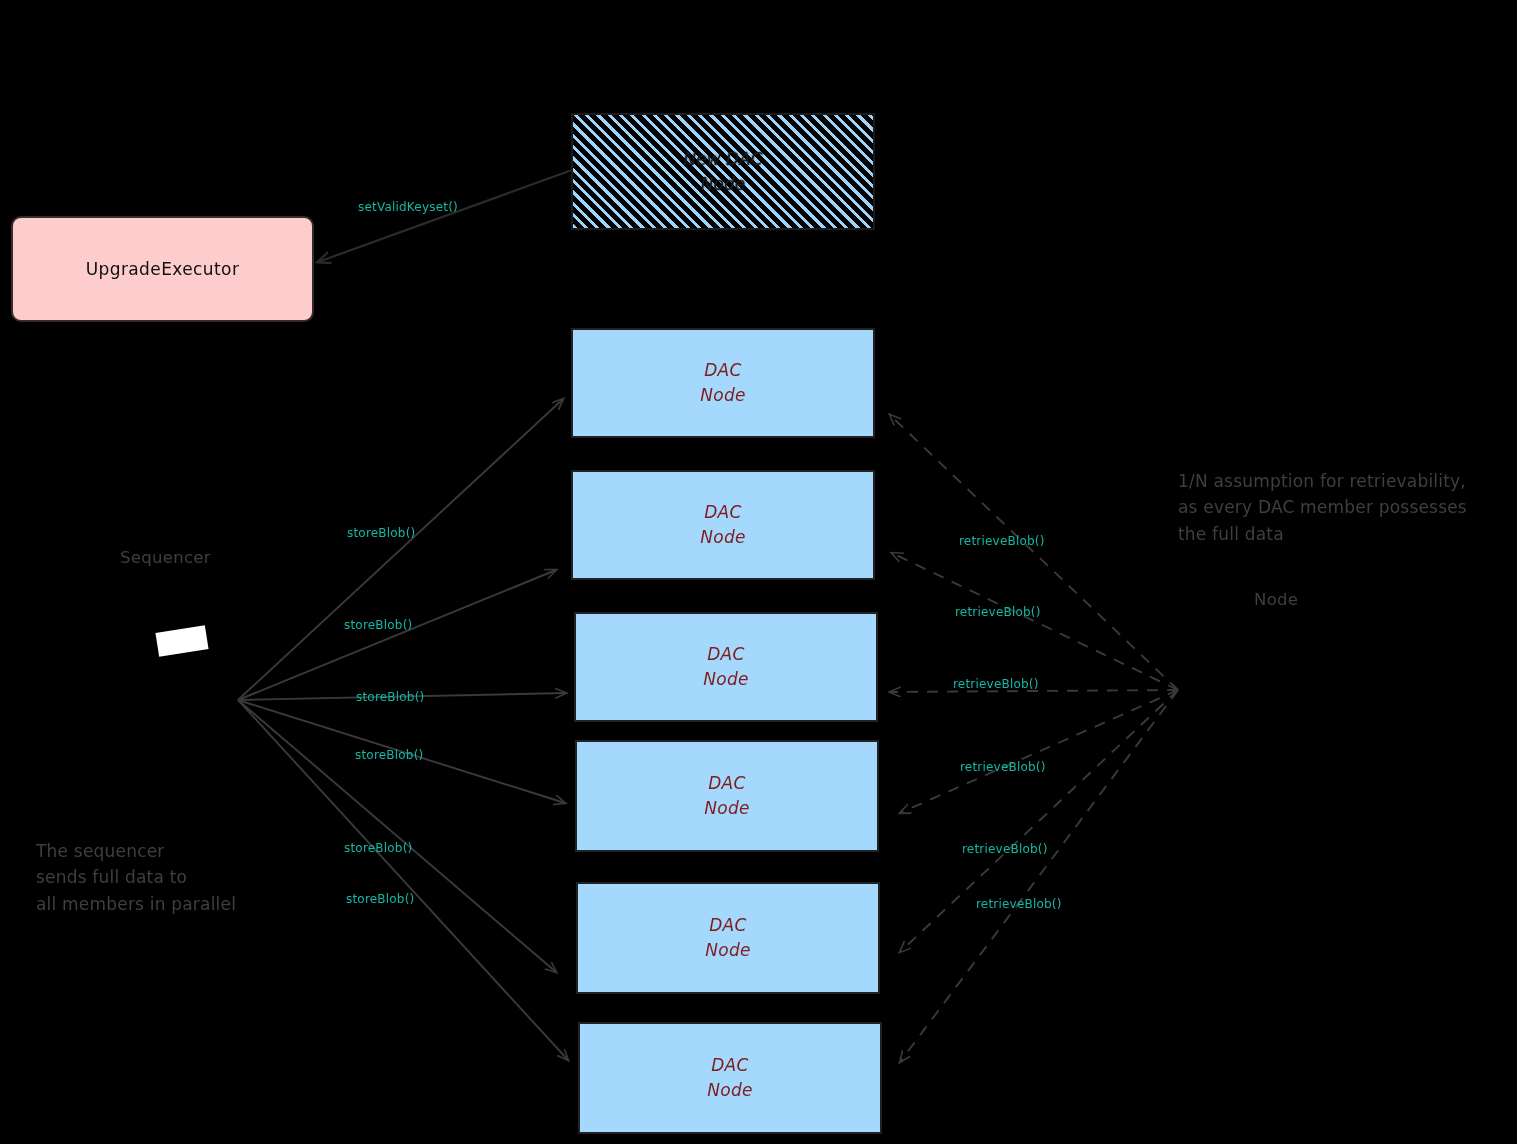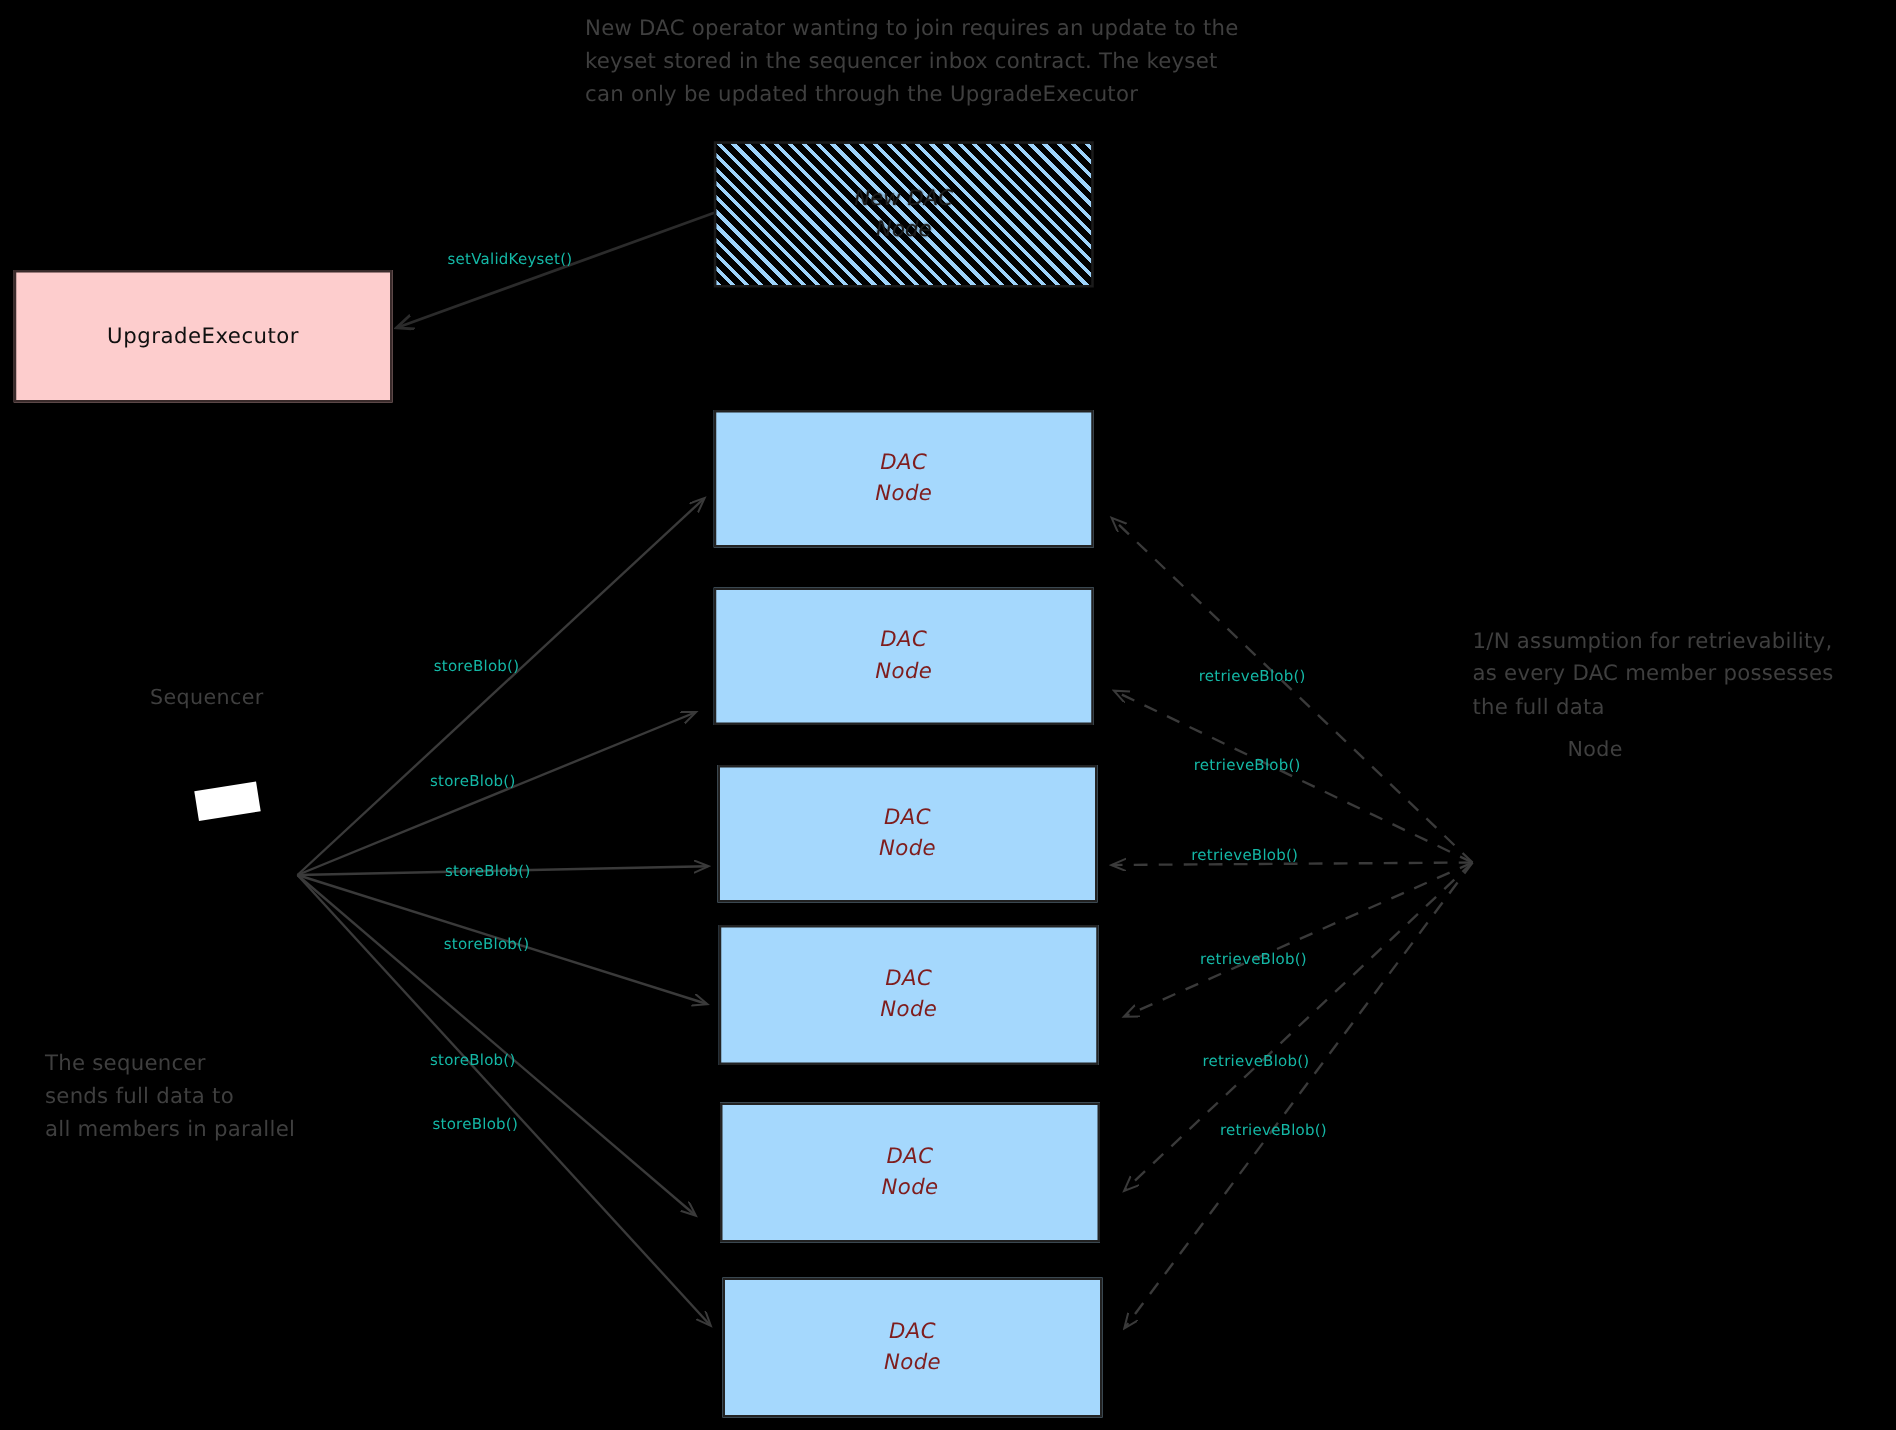--- a/index.html
+++ b/index.html
@@ -110,43 +110,40 @@
     <g fill="none" stroke="#3a3a3a" stroke-width="1.9" stroke-dasharray="11 9" marker-end="url(#ahd)">
       <path d="M1178,690 L890,415"></path>
       <path d="M1178,690 L892,553"></path>
       <path d="M1178,690 L890,692"></path>
       <path d="M1178,690 L900,813"></path>
       <path d="M1178,690 L900,952"></path>
       <path d="M1178,690 L900,1062"></path>
     </g>
   </svg>
 
-  <div class="note" style="left:468px;top:10px;width:640px;">New DAC operator wanting to join requires an update to the
-keyset stored in the sequencer inbox contract. The keyset
-can only be updated through the UpgradeExecutor</div>
 
   <div class="hatch-box" id="newnode" style="left: 571px; top: 113px; width: 304px; height: 117px; justify-content: center;">
     <span class="lbl">New DAC
 Node</span>
   </div>
 
-  <div class="pink-box" id="upgradeexec" style="left: 11px; top: 216px; width: 303px; height: 106px;">
+  <div class="pink-box" id="upgradeexec" style="left: 11px; top: 216px; width: 303px; height: 106px; border-radius: 10px;">
     <span>UpgradeExecutor</span>
   </div>
 
   <div class="edge-label" style="left:358px;top:200px;">setValidKeyset()</div>
 
   <div class="actor-label" style="left:120px;top:548px;">Sequencer</div>
   <div class="seq-glyph" style="left:157px;top:629px;width:50px;height:24px;"></div>
   <div class="note" style="left:36px;top:838px;width:260px;">The sequencer
 sends full data to
 all members in parallel</div>
 
   <div class="actor-label" style="left:1254px;top:590px;">Node</div>
-  <div class="note" style="left:1178px;top:468px;width:330px;margin-top:32px;">1/N assumption for retrievability,
+  <div class="note" style="left:1178px;top:468px;width:330px;">1/N assumption for retrievability,
 as every DAC member possesses
 the full data</div>
 
   <div id="nodes">
       <div class="node-box" style="left: 571px; top: 328px; width: 304px; height: 110px;">
         <span class="lbl">DAC
 Node</span>
       </div>
       <div class="node-box" style="left: 571px; top: 470px; width: 304px; height: 110px;">
         <span class="lbl">DAC

